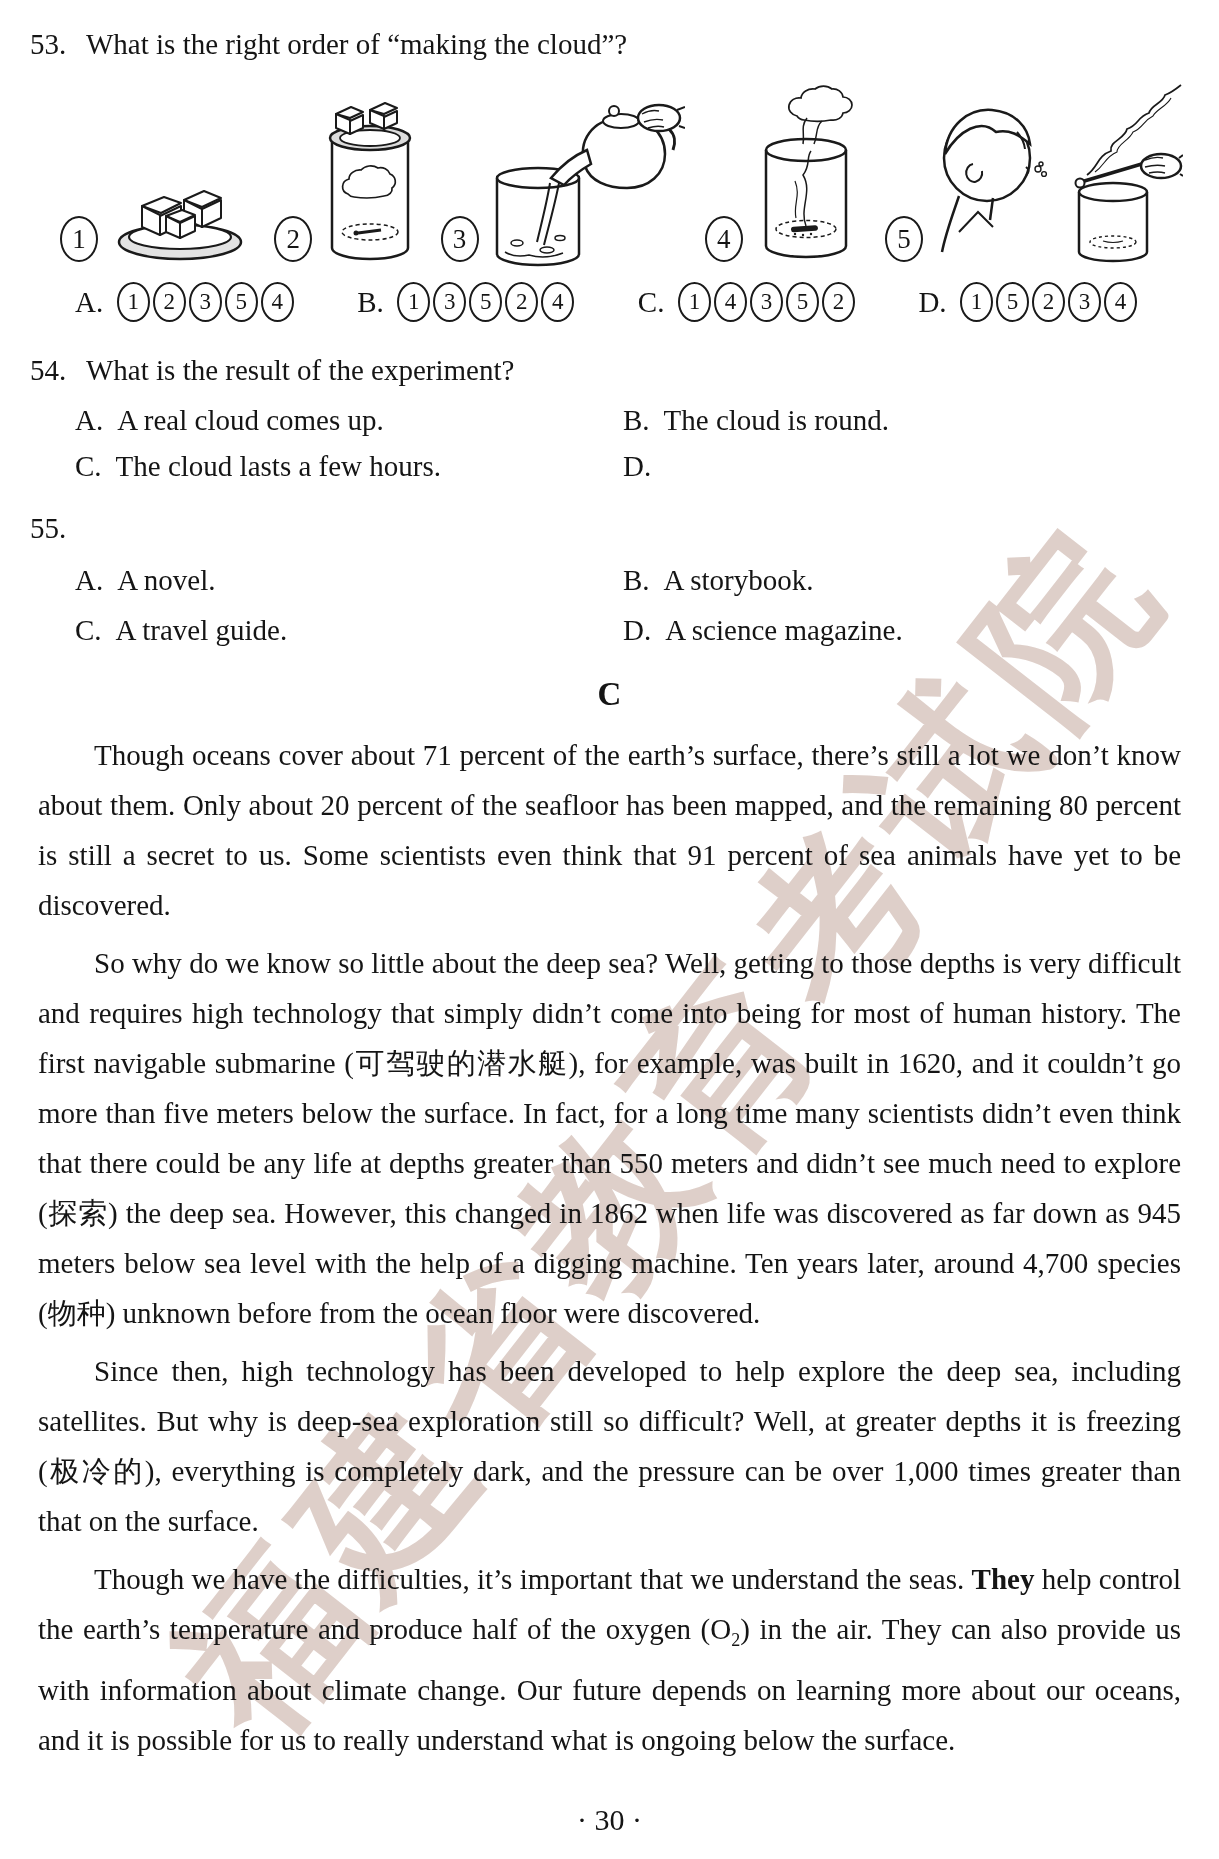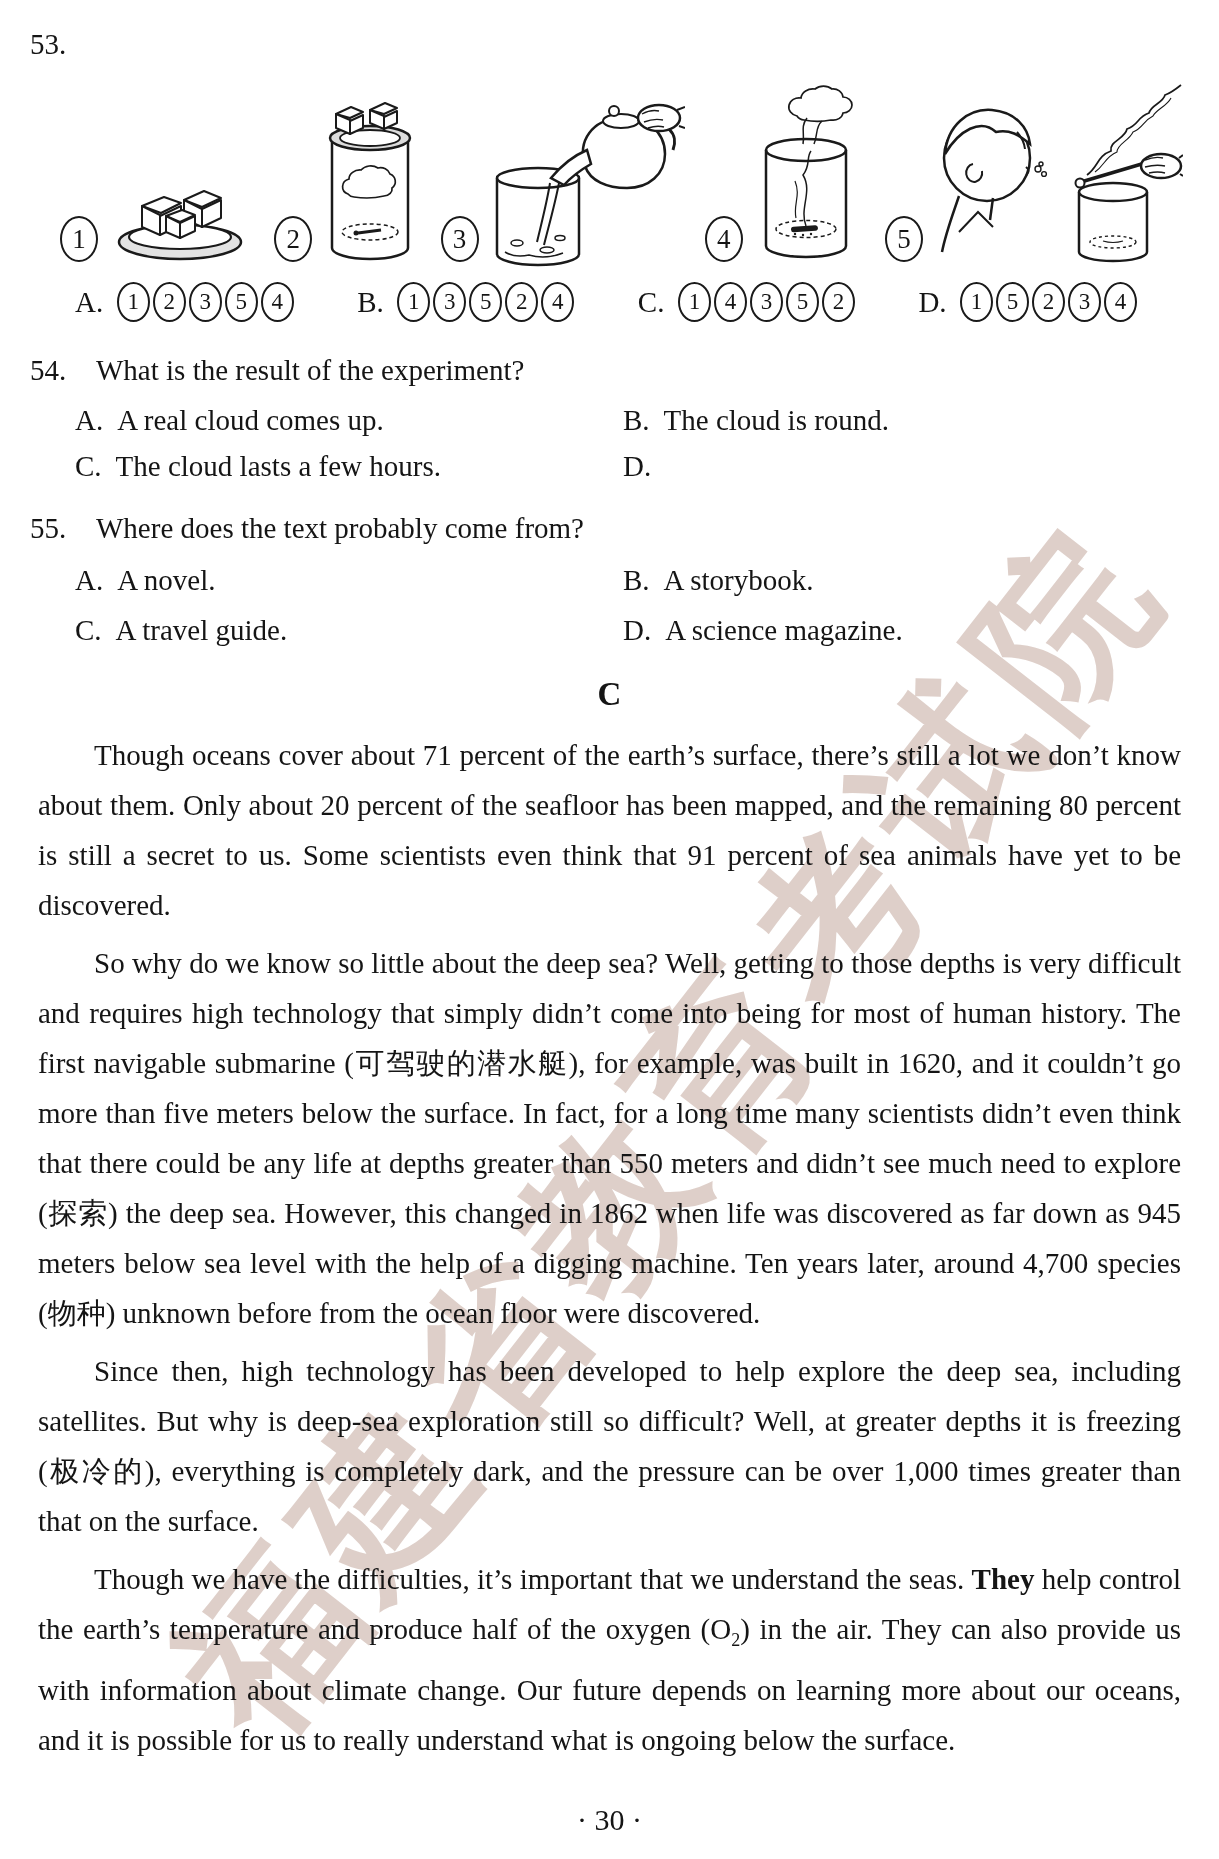--- a/index.html
+++ b/index.html
@@ -10,21 +10,21 @@
   }
   .page{position:relative;z-index:1;padding:26px 30px 0 30px;}
   
   .watermark{
     position:absolute;left:130px;top:1640px;z-index:0;
     transform:rotate(-52deg);transform-origin:0 0;
     font-size:168px;letter-spacing:16px;white-space:nowrap;
     color:rgba(172,136,121,0.40);font-weight:700;pointer-events:none;
   }
   
-  .q{display:flex;gap:22px;font-size:29px;line-height:36px;}
+  .q{display:flex;gap:12px;font-size:29px;line-height:36px;}
   .qnum{min-width:44px;}
   
   .figures{margin-top:12px;height:194px;display:flex;justify-content:space-between;
     align-items:flex-end;padding:0 6px 0 30px;}
   .figgroup{display:flex;align-items:flex-end;gap:8px;}
   .fig-label{
     display:inline-flex;align-items:center;justify-content:center;
     width:34px;height:42px;border:2.5px solid #1a1a1a;border-radius:50%;
     font-size:27px;margin-bottom:6px;flex:none;
   }
@@ -58,20 +58,21 @@
 </style>
 </head>
 <body>
 
 <div class="watermark">福建省教育考试院</div>
 
 <div class="page">
 
   <div class="q">
     <span class="qnum">53.</span>
+    <span>What is the right order of “making the cloud”?</span>
   </div>
 
   <div class="figures">
 
     <div class="figgroup">
       <span class="fig-label">1</span>
       <svg width="148" height="92" viewBox="0 0 148 92">
         <ellipse cx="74" cy="66" rx="61" ry="17" fill="#e3e3e3" stroke="#1a1a1a" stroke-width="2.5"></ellipse>
         <ellipse cx="74" cy="61" rx="51" ry="12" fill="#ffffff" stroke="#1a1a1a" stroke-width="2"></ellipse>
         <g fill="#ffffff" stroke="#1a1a1a" stroke-width="2" stroke-linejoin="round">
@@ -229,21 +230,20 @@
       <span>C.</span>
       <span>The cloud lasts a few hours.</span>
     </div>
     <div class="opt">
       <span>D.</span>
     </div>
   </div>
 
   <div class="q" style="margin-top:26px">
     <span class="qnum">55.</span>
-    <span>Where does the text probably come from?</span>
   </div>
   <div class="opt-grid g55">
     <div class="opt">
       <span>A.</span>
       <span>A novel.</span>
     </div>
     <div class="opt">
       <span>B.</span>
       <span>A storybook.</span>
     </div>

